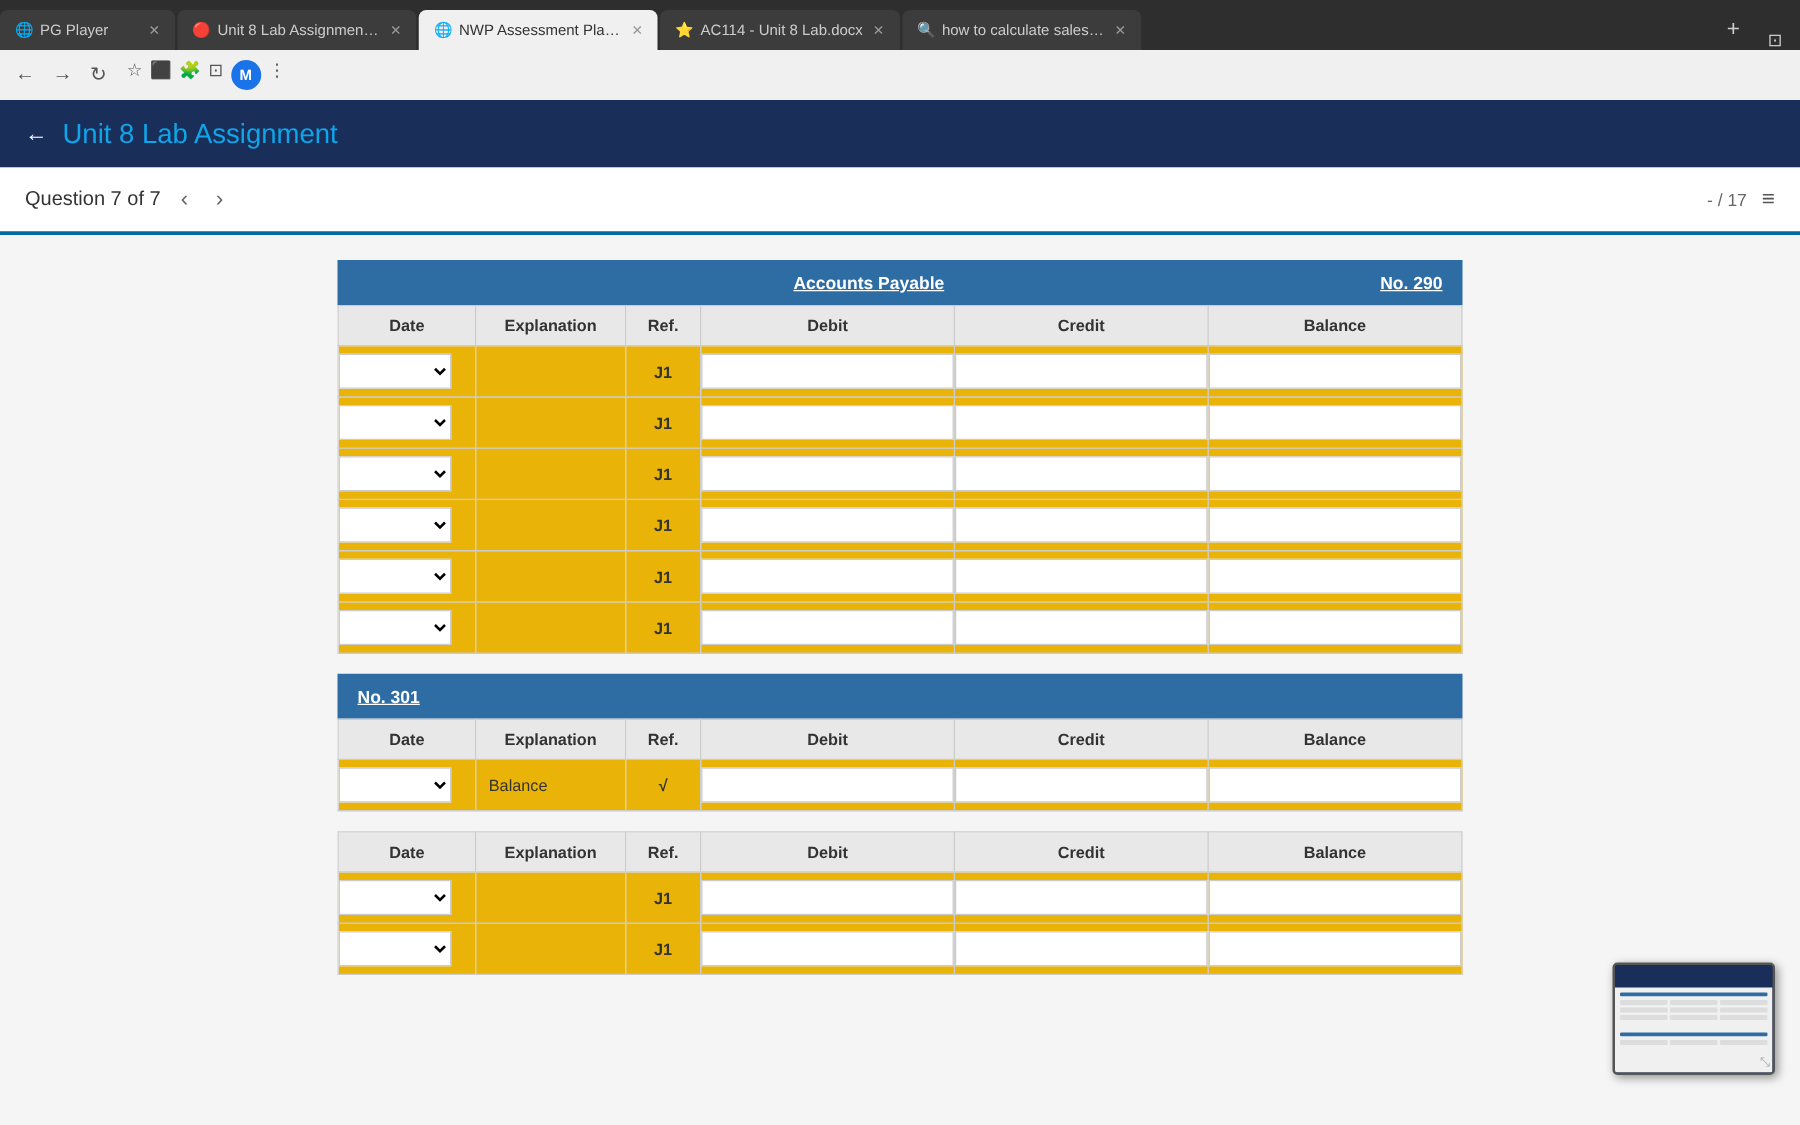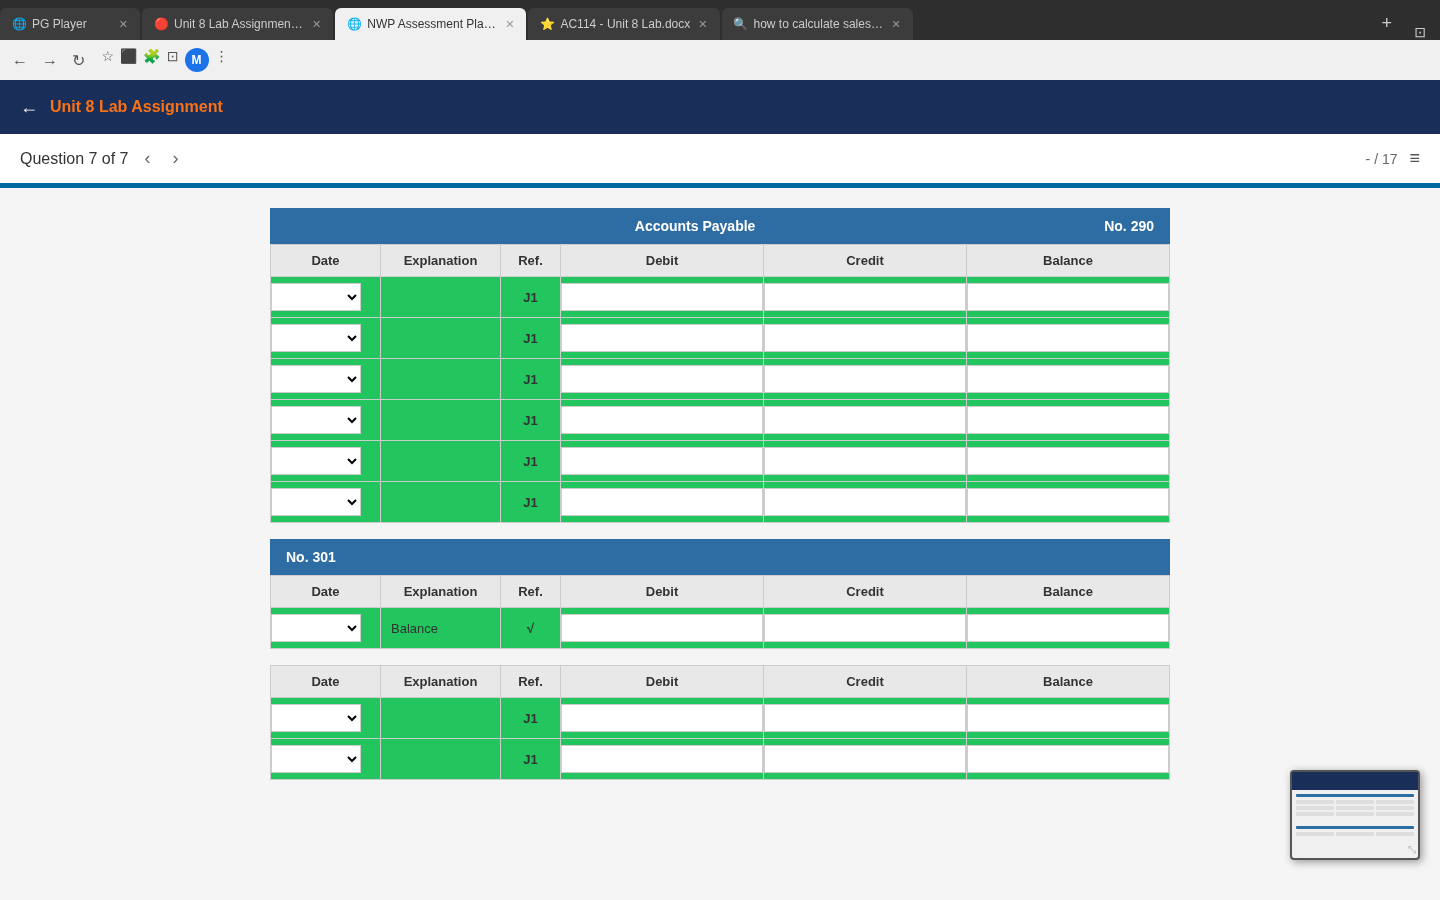--- a/index.html
+++ b/index.html
@@ -36,58 +36,58 @@
       color: white; display: flex; align-items: center; justify-content: center;
       font-size: 12px; font-weight: bold;
     }
 
     
     .app-header {
       background: #1a2e5a; color: white; display: flex; align-items: center;
       padding: 0 20px; height: 54px;
     }
     .back-btn { color: white; font-size: 18px; margin-right: 12px; cursor: pointer; background: none; border: none; }
-    .app-title { font-size: 16px; font-weight: 700; color: #f97316; }
+    .app-title { font-size: 22px; font-weight: 400; color: #0ea5e9; }
 
     
     .question-nav {
       background: white; display: flex; align-items: center; padding: 0 20px;
-      height: 54px; border-bottom: 5px solid #0369a1; justify-content: space-between;
+      height: 54px; border-bottom: 3px solid #0369a1; justify-content: space-between;
     }
     .question-nav-left { display: flex; align-items: center; gap: 10px; }
     .question-label { font-size: 16px; color: #333; }
     .nav-arrow { background: none; border: none; color: #666; font-size: 18px; cursor: pointer; padding: 2px 6px; }
     .question-nav-right { display: flex; align-items: center; gap: 12px; }
     .score-label { font-size: 14px; color: #666; }
     .list-icon { color: #555; font-size: 18px; cursor: pointer; }
 
     
     .main-content {
       background: #f5f5f5; padding: 20px; min-height: calc(900px - 188px);
       overflow-y: auto;
     }
     .content-inner { max-width: 900px; margin: 0 auto; }
 
     
     .ledger-section { margin-bottom: 0; }
 
     .ledger-header {
       background: #2e6da4; color: white; display: flex; align-items: center;
-      padding: 10px 16px; font-weight: bold; font-size: 14px;
+      padding: 10px 16px; font-weight: bold; font-size: 14px; text-decoration: underline;
     }
     .ledger-header-title { flex: 1; text-align: center; }
     .ledger-header-no { white-space: nowrap; }
 
     .ledger-table { width: 100%; border-collapse: collapse; background: white; }
     .ledger-table th {
       background: #e8e8e8; padding: 8px 10px; text-align: center;
       font-weight: bold; font-size: 13px; border: 1px solid #ccc; color: #333;
     }
     .ledger-table td {
-      border: 1px solid #ccc; padding: 6px 0; background: #22c55e;
+      border: 1px solid #ccc; padding: 6px 0; background: #eab308;
     }
     .ledger-table td.ref-cell {
       text-align: center; font-weight: bold; color: #333; font-size: 13px;
     }
     .ledger-table td.explanation-cell {
       text-align: left; padding-left: 10px; font-size: 13px; color: #333;
     }
     .ledger-select {
       width: 90px; border: 1px solid #ccc; padding: 4px 2px; font-size: 12px;
       background: white; height: 28px;

